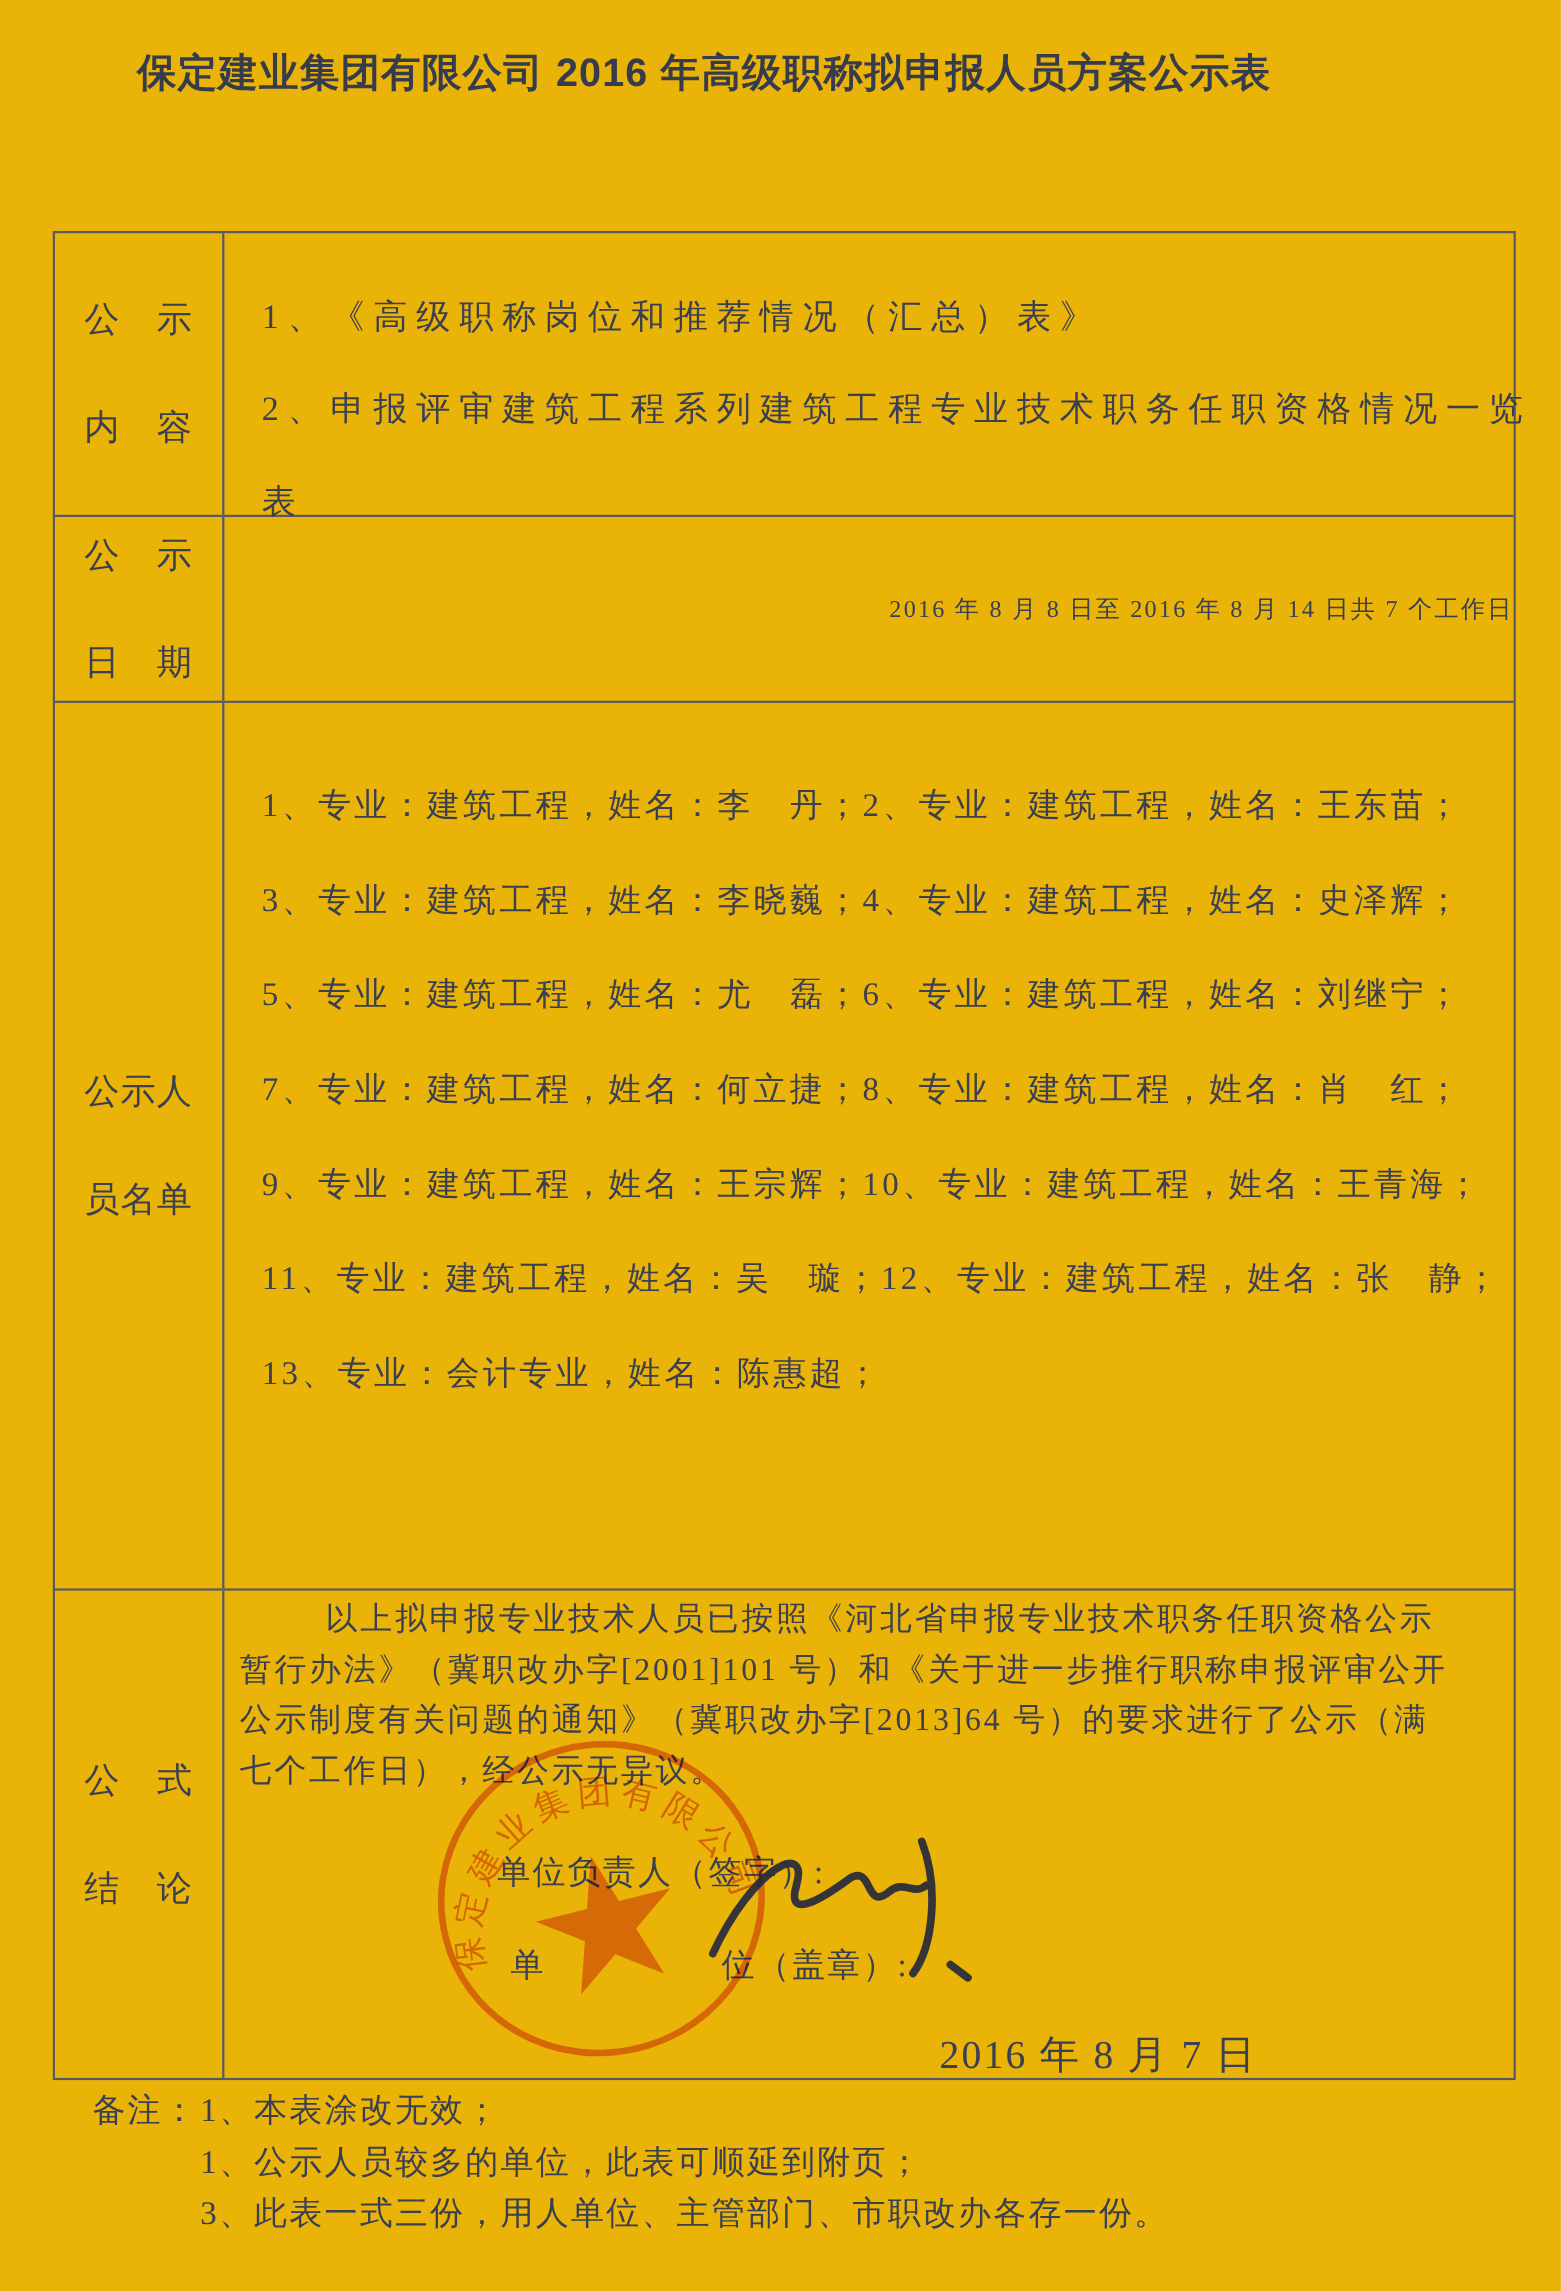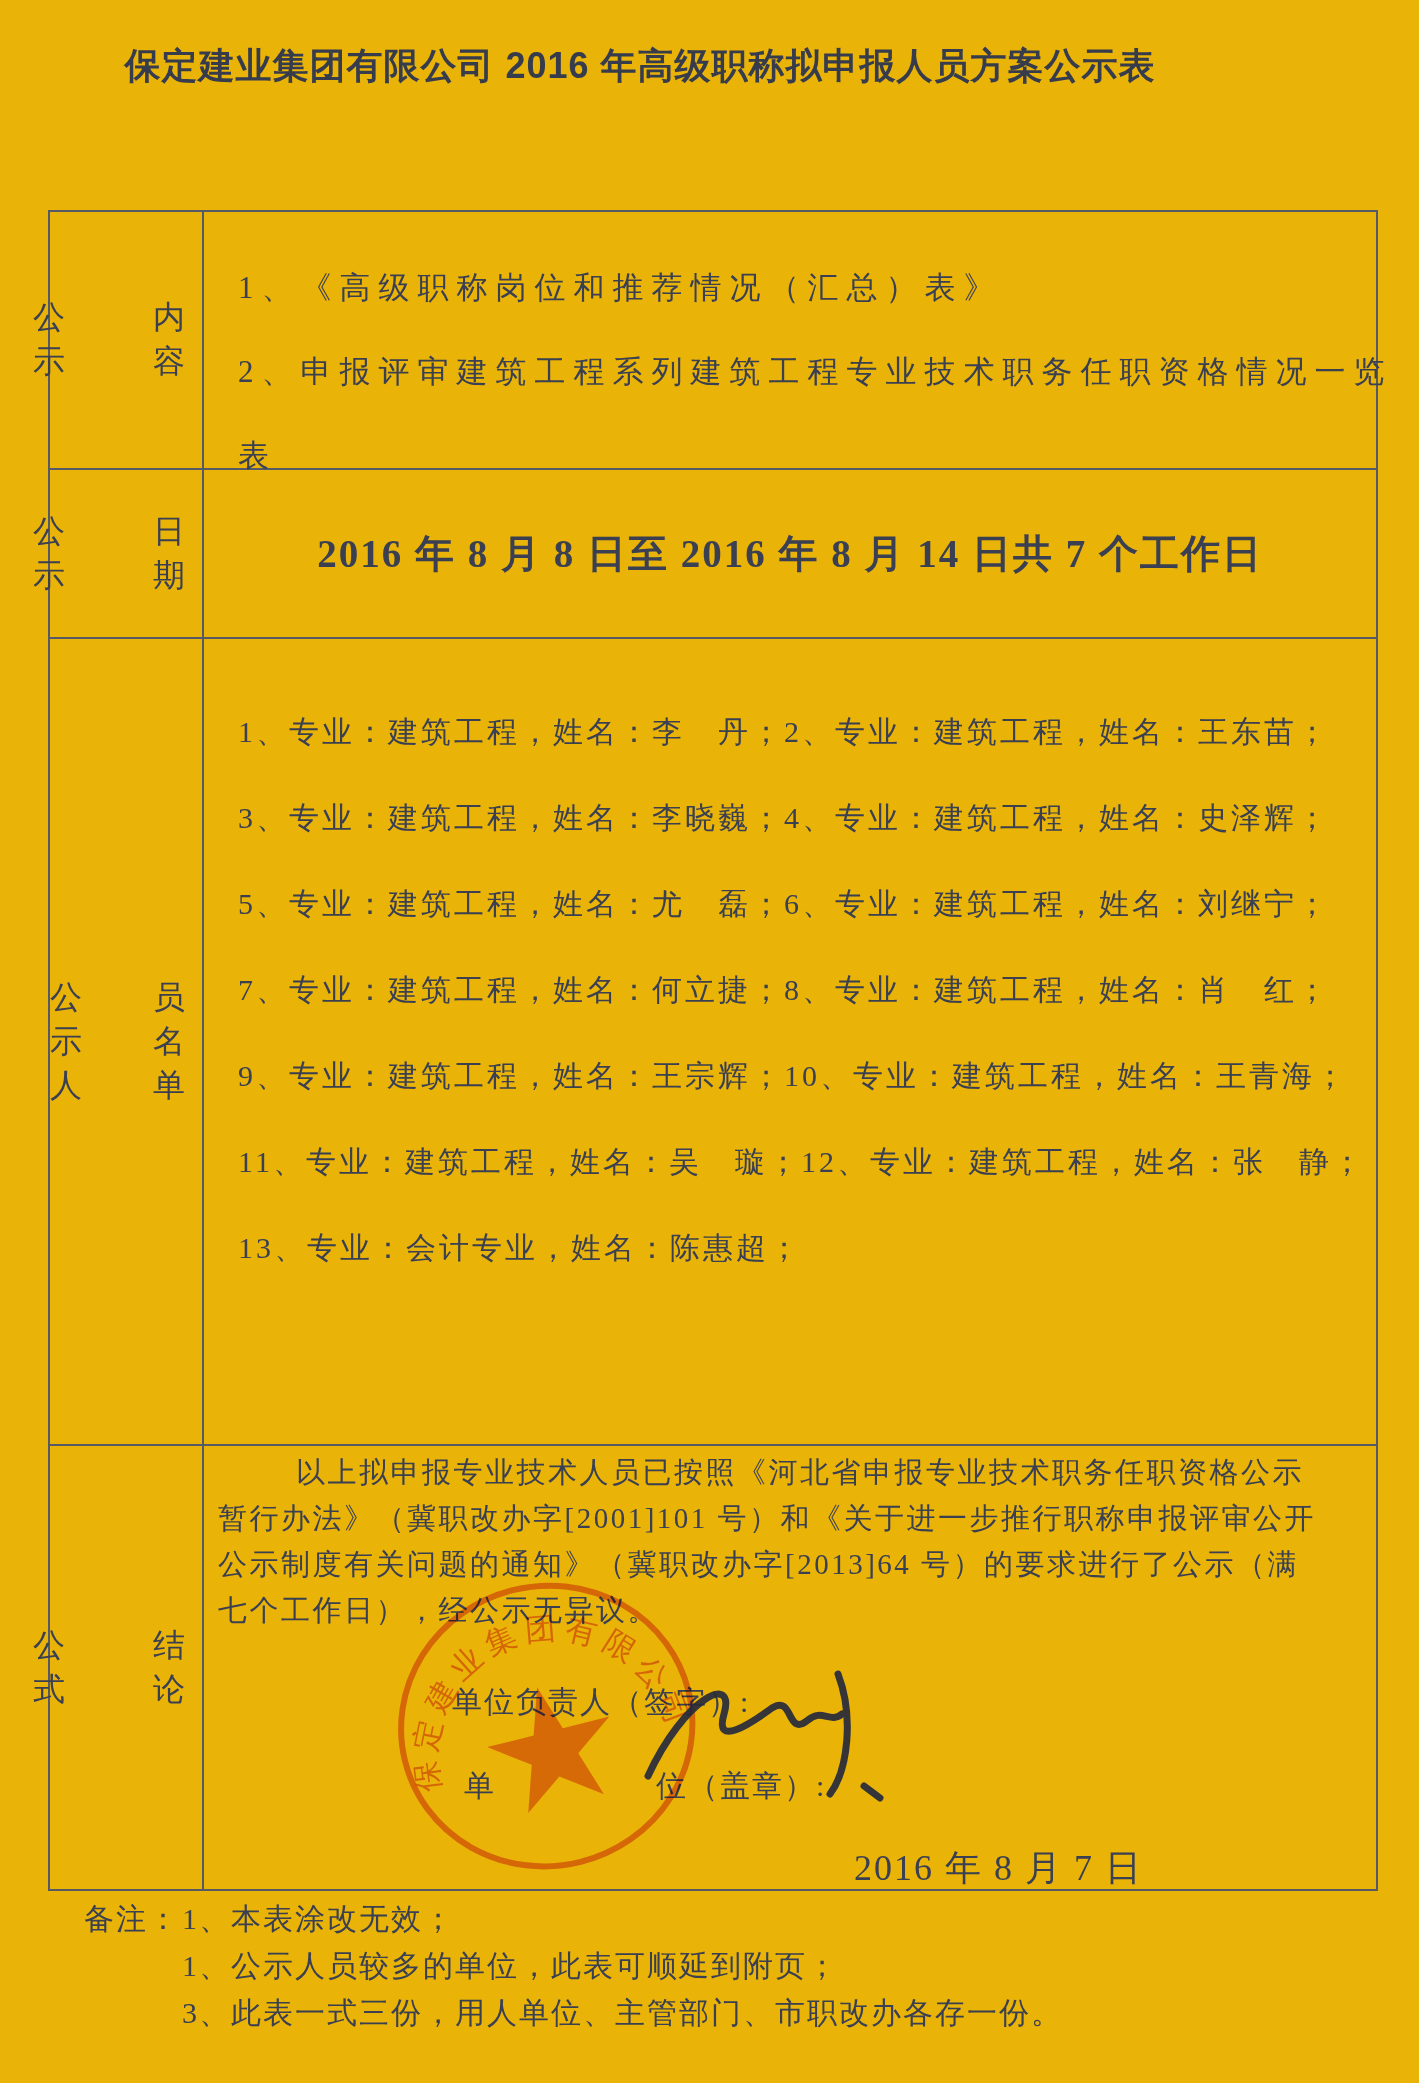--- a/index.html
+++ b/index.html
@@ -22,39 +22,39 @@
   .table {
     position:absolute; left:48px; top:210px; width:1330px;
     border:2px solid #565a66;
     box-sizing:border-box;
   }
   .row { display:flex; border-top:2px solid #565a66; }
   .row:first-child { border-top:none; }
   .cell-label {
     flex:0 0 152px; width:152px;
     border-right:2px solid #565a66;
-    display:flex; justify-content:center; align-items:center;
+    display:flex; flex-direction:column; justify-content:center; align-items:center;
     gap:54px;
     font-size:32px; letter-spacing:1px;
   }
   .cell-body { flex:1; position:relative; box-sizing:border-box; }
 
   .row-content   { height:256px; }
   .row-date      { height:167px; }
   .row-personnel { height:805px; }
   .row-concl     { height:443px; }
 
   .row-content .cell-body { padding:10px 10px 0 34px;margin-top:24px; }
   .row-content .content-line {
     height:84px; display:flex; align-items:center;
     font-size:31px; letter-spacing:8px; white-space:nowrap;
   }
   .row-date .cell-body {
-    display:flex; align-items:center; justify-content:center;
-    font-size:39px; letter-spacing:2px;font-weight:bold;
+    display:flex; align-items:center; justify-content:flex-end;
+    font-size:22px; letter-spacing:2px;
   }
   .row-personnel .cell-body { padding:50px 6px 0 34px; }
   .row-personnel .personnel-line {
     height:86px; display:flex; align-items:center;
     font-size:30px; letter-spacing:3px; white-space:nowrap;text-align:right;
   }
   .row-concl .cell-body { padding-top:3px; }
   .concl-line {
     font-size:29px; line-height:46px; letter-spacing:2.5px;
     padding-left:14px; white-space:nowrap;

